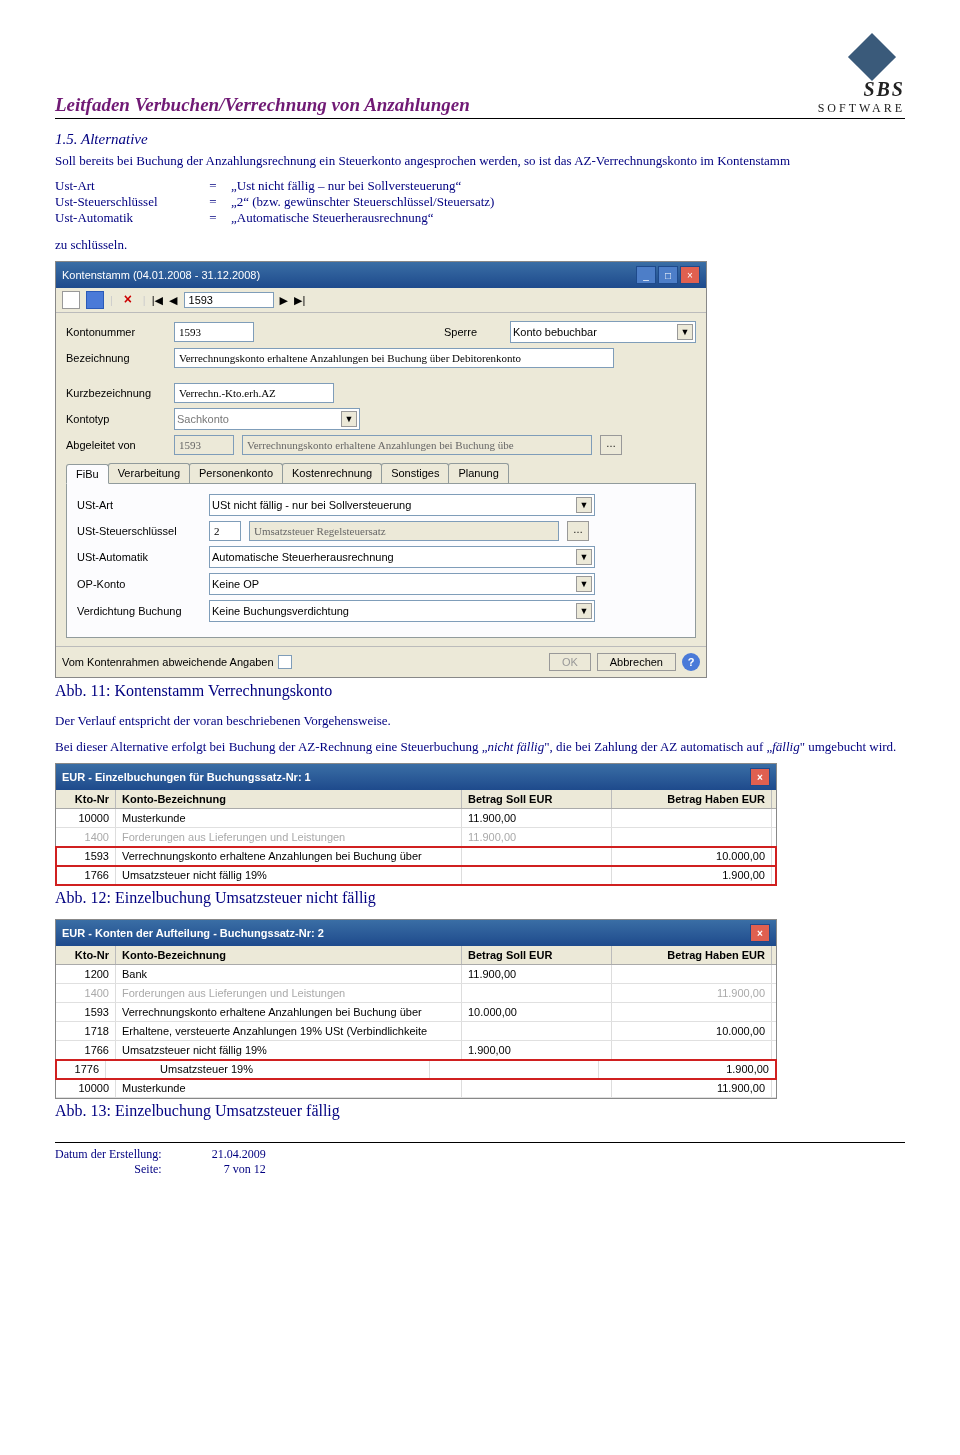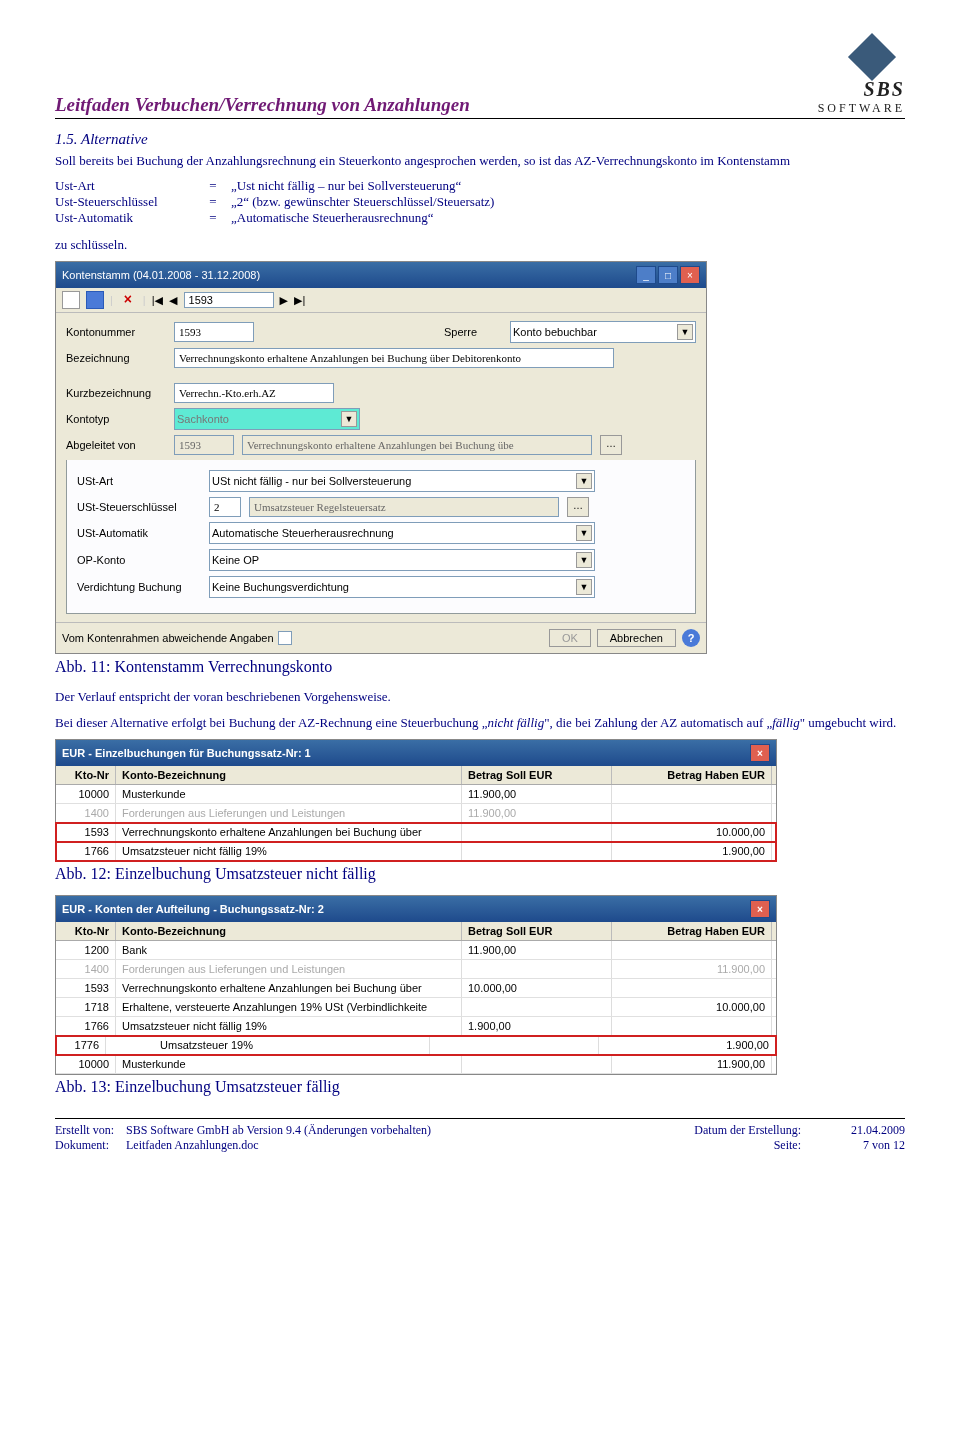--- a/index.html
+++ b/index.html
@@ -136,30 +136,38 @@
       <div class="flab">Bezeichnung</div>
       <input class="inp" style="width: 430px;" value="Verrechnungskonto erhaltene Anzahlungen bei Buchung über Debitorenkonto">
     </div>
     <div style="height:10px"></div>
     <div class="frow">
       <div class="flab">Kurzbezeichnung</div>
       <input class="inp" style="width: 150px;" value="Verrechn.-Kto.erh.AZ">
     </div>
     <div class="frow">
       <div class="flab">Kontotyp</div>
-      <div class="sel" style="width:180px;background:#5eead4">
+      <div class="sel" style="width:180px;background:#ffffff">
           <span style="color:#777">Sachkonto</span>
           <span class="arr">▼</span>
         </div>
     </div>
     <div class="frow">
       <div class="flab">Abgeleitet von</div>
       <input class="inp dis" style="width: 50px;" value="1593">
       <input class="inp dis" style="width: 340px;" value="Verrechnungskonto erhaltene Anzahlungen bei Buchung übe">
       <div class="dotsbtn">…</div>
+    </div>
+    <div class="tabs">
+      <div class="tab active">FiBu</div>
+      <div class="tab">Verarbeitung</div>
+      <div class="tab">Personenkonto</div>
+      <div class="tab">Kostenrechnung</div>
+      <div class="tab">Sonstiges</div>
+      <div class="tab">Planung</div>
     </div>
     <div class="tabpanel">
       <div class="frow">
           <div class="flab" style="width:124px">USt-Art</div>
         <div class="sel" style="width:380px">
             <span>USt nicht fällig - nur bei Sollversteuerung</span>
             <span class="arr">▼</span>
           </div>
         </div>
       <div class="frow">
@@ -302,30 +310,20 @@
         <div class="gc c1">10000</div>
         <div class="gc c2">Musterkunde</div>
         <div class="gc c3"></div>
         <div class="gc c4">11.900,00</div>
       </div>
     </div>
 </div>
 <div class="cap">Abb. 13: Einzelbuchung Umsatzsteuer fällig</div>
 
 <div class="docfoot">
-  <div class="fl">
-    <div class="col">
-      <span>Erstellt von:</span>
-      <span>Dokument:</span>
-    </div>
-    <div class="col">
-      <span>SBS Software GmbH ab Version 9.4 (Änderungen vorbehalten)</span>
-      <span>Leitfaden Anzahlungen.doc</span>
-    </div>
-  </div>
   <div class="fr">
     <div class="col">
       <span>Datum der Erstellung:</span>
       <span>Seite:</span>
     </div>
     <div class="col">
       <span>21.04.2009</span>
       <span>7 von 12</span>
     </div>
   </div>

